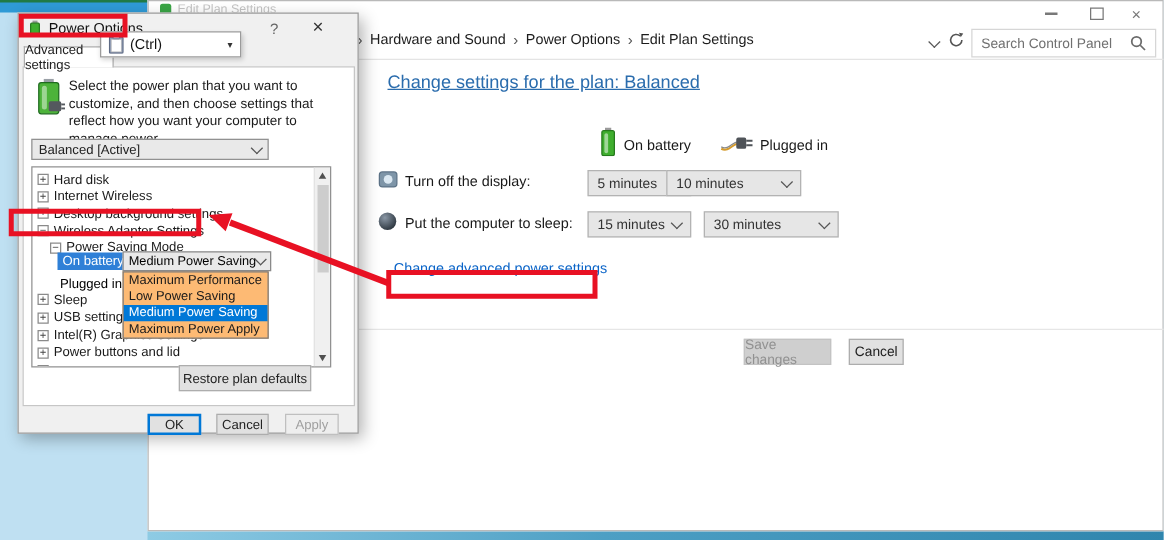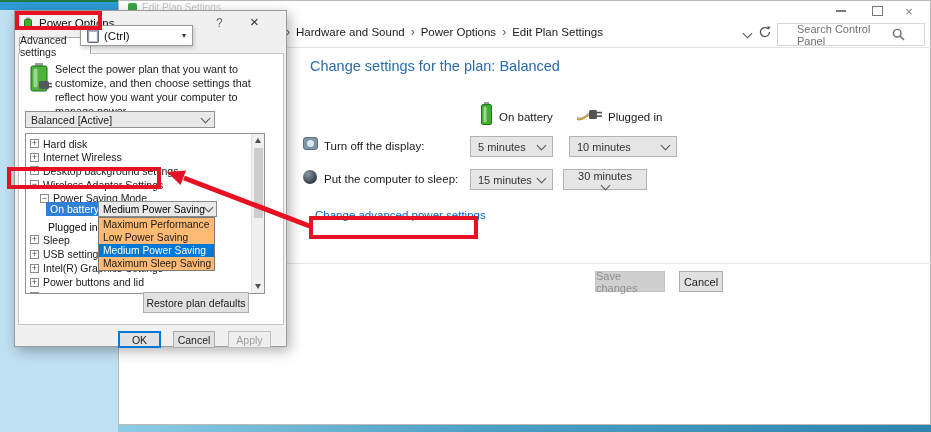--- a/index.html
+++ b/index.html
@@ -18,42 +18,42 @@
   #wc-min{left:830px;top:3px;}#wc-max{left:866px;top:3px;}#wc-close{left:898px;top:3px;font-size:13px;}
   #min-glyph{width:10px;height:1.5px;background:#787878;}
   #max-glyph{width:9px;height:8px;border:1px solid #787878;}
 
   
   #addr-border{left:118px;top:47px;width:813px;height:1px;background:#e4e4e4;z-index:6;}
   #breadcrumb{left:286px;top:25px;display:flex;gap:6px;align-items:center;font-size:11.5px;color:#1c1c1c;z-index:6;}
   .bc-sep{color:#555;font-size:12px;}
   #addr-chevron{left:744px;top:30px;width:6px;height:6px;border-left:1.5px solid #555;border-bottom:1.5px solid #555;transform:rotate(-45deg);z-index:6;}
   #addr-refresh{left:758px;top:25px;z-index:6;}
-  #searchbox{left:777px;top:23px;width:148px;height:23px;border:1px solid #d6d6d6;box-sizing:border-box;display:flex;align-items:center;padding:0 19px;z-index:6;background:#fff;}
+  #searchbox{left:777px;top:23px;width:148px;height:23px;border:1px solid #d6d6d6;box-sizing:border-box;display:flex;align-items:center;padding:0 7px;z-index:6;background:#fff;}
   #search-ph{font-size:11px;color:#707070;flex:1;}
 
   
-  #main-heading{left:310px;top:58px;font-size:14.5px;color:#2a6cad;z-index:6;}
+  #main-heading{left:310px;top:58px;font-size:14.5px;color:#2a6cad;z-index:6;text-decoration:underline;}
   #main-sub{left:310px;top:82px;font-size:11.5px;color:#191919;z-index:6;}
   .colhdr{font-size:11.5px;color:#191919;z-index:6;}
   #col-onb-icon{left:480px;top:102px;z-index:6;}
   #col-onb{left:499px;top:111px;}
   #col-plg-icon{left:576px;top:106px;z-index:6;}
   #col-plg{left:608px;top:111px;}
   .rowlabel{font-size:11.5px;color:#191919;z-index:6;}
   #r1-icon{left:303px;top:137px;width:15px;height:13px;background:#7e95a8;border:1px solid #5c7286;border-radius:3px;box-sizing:border-box;z-index:6;}
   #r1-icon::after{content:"";position:absolute;left:3px;top:2px;width:7px;height:7px;border-radius:50%;background:#dbe8f2;}
   #r1-label{left:324px;top:140px;}
   #r2-icon{left:303px;top:170px;width:14px;height:14px;border-radius:50%;background:radial-gradient(circle at 35% 30%,#8a97a5,#2f3942 75%);z-index:6;}
   #r2-label{left:324px;top:173px;}
   .combo{box-sizing:border-box;background:#e6e6e6;border:1px solid #b3b3b3;display:flex;align-items:center;justify-content:space-between;padding:0 7px;font-size:11px;color:#333;z-index:6;}
   #c1b{left:470px;top:136px;width:83px;height:21px;}
-  #c1p{left:569px;top:136px;width:108px;height:21px;}
+  #c1p{left:533px;top:136px;width:108px;height:21px;}
   #c2b{left:470px;top:169px;width:83px;height:21px;}
-  #c2p{left:563px;top:169px;width:84px;height:21px;flex-direction:column;}
+  #c2p{left:563px;top:169px;width:108px;height:21px;}
   .chev{width:6px;height:6px;border-left:1.5px solid #555;border-bottom:1.5px solid #555;transform:rotate(-45deg);margin-top:-3px;flex:none;}
   .link{font-size:11.5px;color:#0a64c8;z-index:6;}
   #link-adv{left:315px;top:209px;}
   #link-restore{left:315px;top:247px;}
   #main-sep{left:287px;top:263px;width:644px;height:1px;background:#e6e6e6;z-index:6;}
   .btn{box-sizing:border-box;display:flex;align-items:center;justify-content:center;font-size:11px;z-index:6;}
   #save-btn{left:595px;top:271px;width:70px;height:21px;background:#cfcfcf;border:1px solid #c3c3c3;color:#919191;}
   #cancel-btn{left:679px;top:271px;width:44px;height:21px;background:#e1e1e1;border:1px solid #adadad;color:#222;}
 
   
@@ -248,21 +248,21 @@
       <div class="abs" id="onbat-combo">
         <span>Medium Power Saving</span>
         <span class="chev"></span>
       </div>
       <div class="abs" id="plugged-label">Plugged in:</div>
 
       <div class="abs" id="ps-dropdown">
         <div class="opt">Maximum Performance</div>
         <div class="opt">Low Power Saving</div>
         <div class="opt sel">Medium Power Saving</div>
-        <div class="opt">Maximum Sleep Saving</div>
+        <div class="opt">Maximum Power Apply</div>
       </div>
 
       <div class="trow t5">
           <span class="exp">+</span>
           <span>Sleep</span>
         </div>
       <div class="trow t6">
           <span class="exp">+</span>
           <span>USB settings</span>
         </div>

